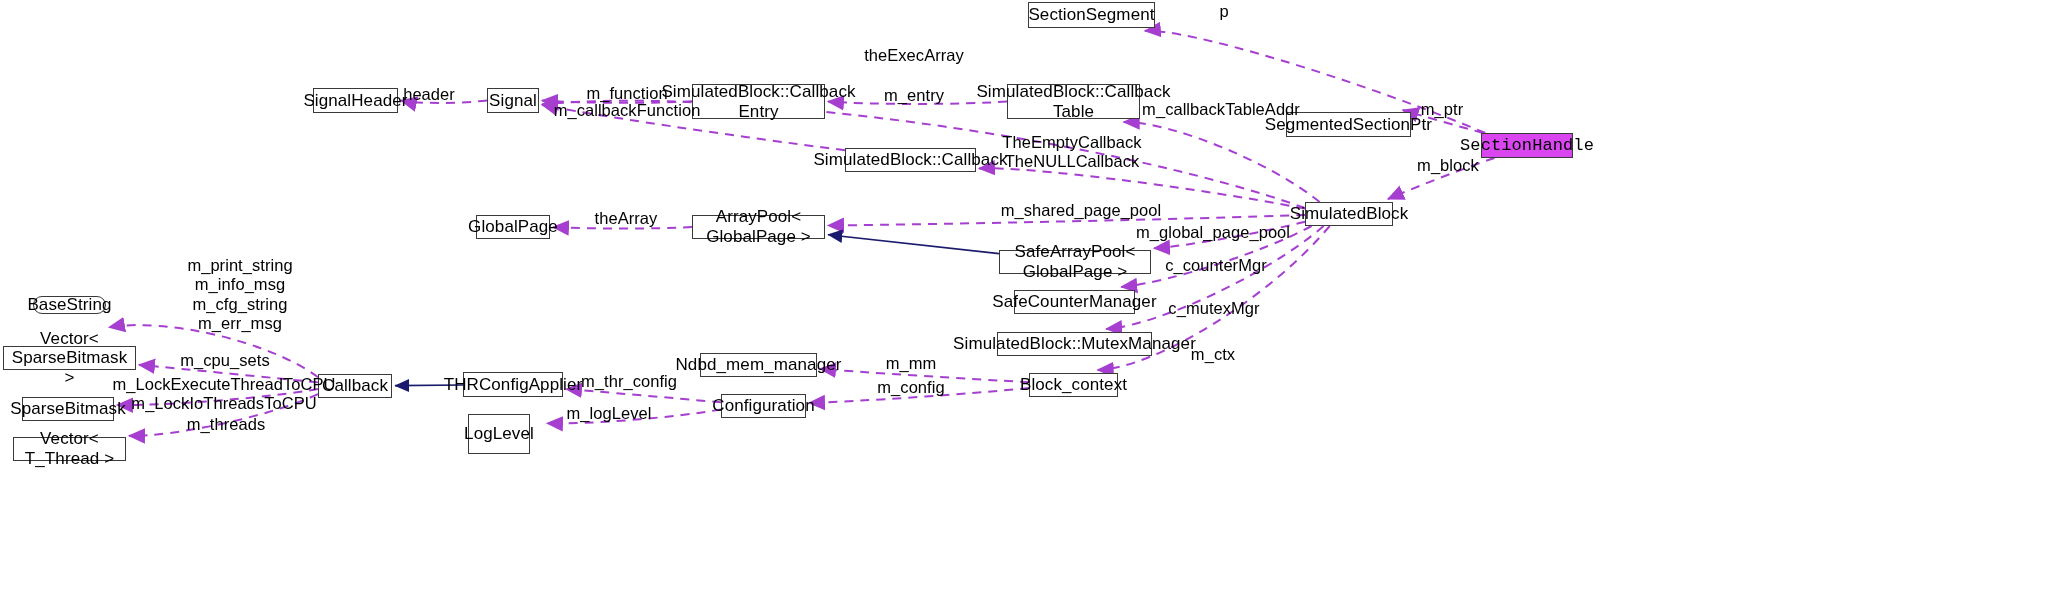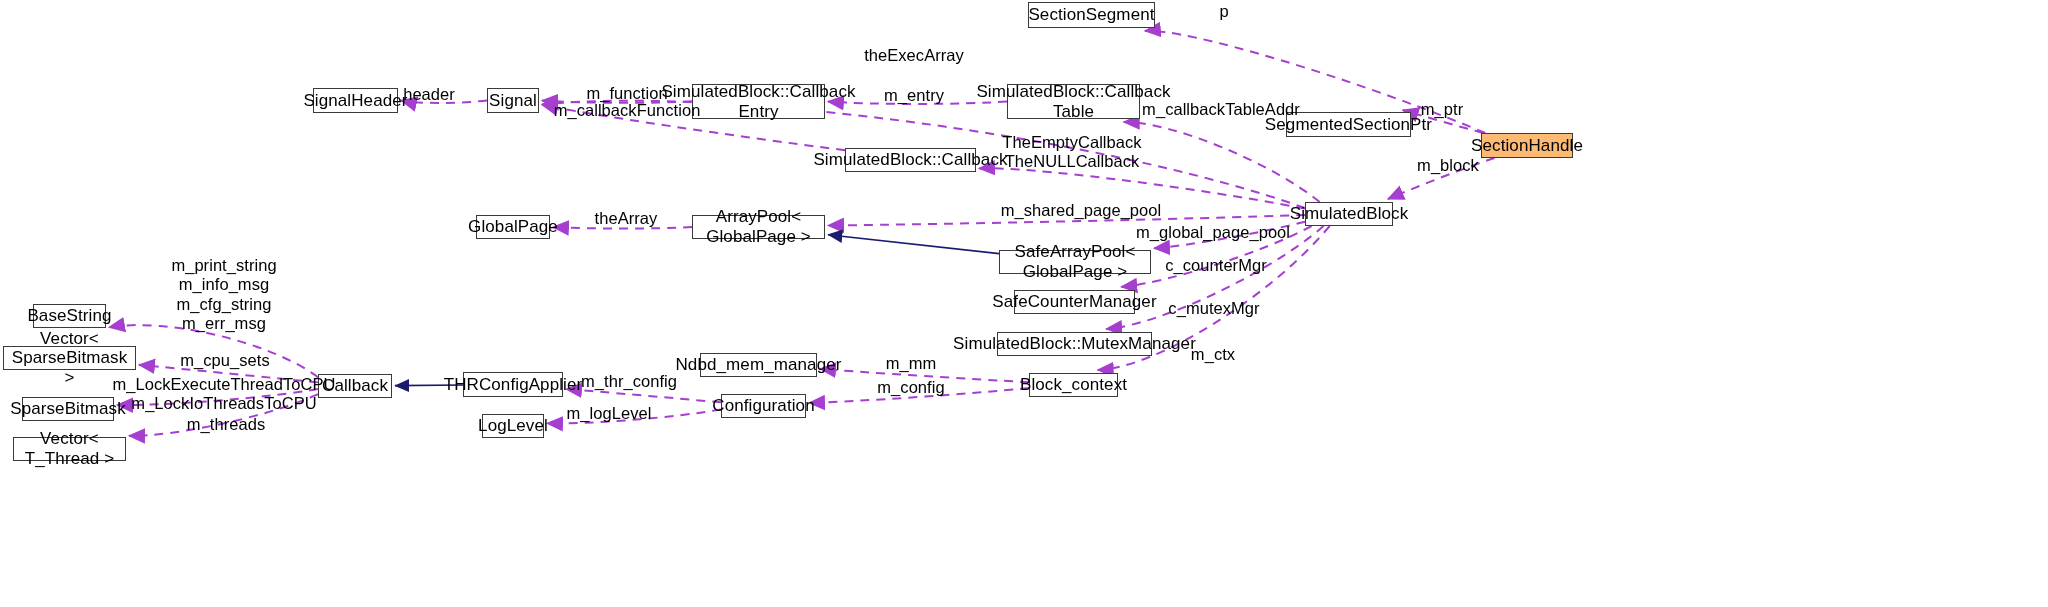--- a/index.html
+++ b/index.html
@@ -32,21 +32,22 @@
     align-items: center;
     justify-content: center;
     text-align: center;
     font-size: 17px;
     line-height: 1.15;
     letter-spacing: 0.1px;
     white-space: pre-line;
     padding: 0 4px;
   }
   .node-box.highlight {
-    background: #fdba74;
+    background: #d946ef;
+    font-family: Liberation Mono, monospace;
   }
   .edge-label {
     position: absolute;
     color: #000000;
     font-size: 16.5px;
     line-height: 1.18;
     text-align: center;
     white-space: pre-line;
     transform: translate(-50%, -50%);
     pointer-events: none;
@@ -104,30 +105,30 @@
       <div class="node-box" style="left: 1007px; top: 84px; width: 133px; height: 35px;">SimulatedBlock::Callback
 Table</div>
       <div class="node-box" style="left: 1286px; top: 82px; width: 125px; height: 25px; margin-top: 30px;">SegmentedSectionPtr</div>
       <div class="node-box highlight" style="left: 1481px; top: 133px; width: 92px; height: 25px;">SectionHandle</div>
       <div class="node-box" style="left: 845px; top: 148px; width: 131px; height: 24px;">SimulatedBlock::Callback</div>
       <div class="node-box" style="left: 476px; top: 215px; width: 74px; height: 24px;">GlobalPage</div>
       <div class="node-box" style="left: 692px; top: 215px; width: 133px; height: 24px;">ArrayPool&lt; GlobalPage &gt;</div>
       <div class="node-box" style="left: 1305px; top: 202px; width: 88px; height: 24px;">SimulatedBlock</div>
       <div class="node-box" style="left: 999px; top: 250px; width: 152px; height: 24px;">SafeArrayPool&lt; GlobalPage &gt;</div>
       <div class="node-box" style="left: 1014px; top: 290px; width: 121px; height: 24px;">SafeCounterManager</div>
-      <div class="node-box" style="left: 33px; top: 304px; width: 73px; height: 24px;">BaseString</div>
+      <div class="node-box" style="left: 33px; top: 296px; width: 73px; height: 18px; border-radius: 9px;">BaseString</div>
       <div class="node-box" style="left: 997px; top: 332px; width: 155px; height: 24px;">SimulatedBlock::MutexManager</div>
       <div class="node-box" style="left: 3px; top: 346px; width: 133px; height: 24px;">Vector&lt; SparseBitmask &gt;</div>
       <div class="node-box" style="left: 700px; top: 353px; width: 117px; height: 24px;">Ndbd_mem_manager</div>
       <div class="node-box" style="left: 318px; top: 374px; width: 74px; height: 24px;">Callback</div>
       <div class="node-box" style="left: 463px; top: 372px; width: 100px; height: 25px;">THRConfigApplier</div>
       <div class="node-box" style="left: 1029px; top: 373px; width: 89px; height: 24px;">Block_context</div>
       <div class="node-box" style="left: 22px; top: 397px; width: 92px; height: 24px;">SparseBitmask</div>
       <div class="node-box" style="left: 721px; top: 394px; width: 85px; height: 24px;">Configuration</div>
-      <div class="node-box" style="left: 482px; top: 414px; width: 62px; height: 24px;">LogLevel</div>
+      <div class="node-box" style="left: 468px; top: 414px; width: 62px; height: 40px;">LogLevel</div>
       <div class="node-box" style="left: 13px; top: 437px; width: 113px; height: 24px;">Vector&lt; T_Thread &gt;</div>
     </div>
   <div id="labels-layer">
       <div class="edge-label" style="left: 1224px; top: 12px;">p</div>
       <div class="edge-label" style="left: 914px; top: 56px;">theExecArray</div>
       <div class="edge-label" style="left: 429px; top: 95px;">header</div>
       <div class="edge-label" style="left: 627px; top: 94px;">m_function</div>
       <div class="edge-label" style="left: 627px; top: 111px;">m_callbackFunction</div>
       <div class="edge-label" style="left: 914px; top: 96px;">m_entry</div>
       <div class="edge-label" style="left: 1221px; top: 110px;">m_callbackTableAddr</div>
@@ -138,21 +139,21 @@
       <div class="edge-label" style="left: 626px; top: 219px;">theArray</div>
       <div class="edge-label" style="left: 1081px; top: 211px;">m_shared_page_pool</div>
       <div class="edge-label" style="left: 1213px; top: 233px;">m_global_page_pool</div>
       <div class="edge-label" style="left: 1216px; top: 266px;">c_counterMgr</div>
       <div class="edge-label" style="left: 1214px; top: 309px;">c_mutexMgr</div>
       <div class="edge-label" style="left: 1213px; top: 355px;">m_ctx</div>
       <div class="edge-label" style="left: 911px; top: 364px;">m_mm</div>
       <div class="edge-label" style="left: 911px; top: 388px;">m_config</div>
       <div class="edge-label" style="left: 629px; top: 382px;">m_thr_config</div>
       <div class="edge-label" style="left: 596px; top: 414px; padding-left: 26px;">m_logLevel</div>
-      <div class="edge-label" style="left: 224px; top: 295px;">m_print_string
+      <div class="edge-label" style="left: 240px; top: 295px;">m_print_string
 m_info_msg
 m_cfg_string
 m_err_msg</div>
       <div class="edge-label" style="left: 225px; top: 361px;">m_cpu_sets</div>
       <div class="edge-label" style="left: 224px; top: 394px;">m_LockExecuteThreadToCPU
 m_LockIoThreadsToCPU</div>
       <div class="edge-label" style="left: 226px; top: 425px;">m_threads</div>
     </div>
 </div>
 

